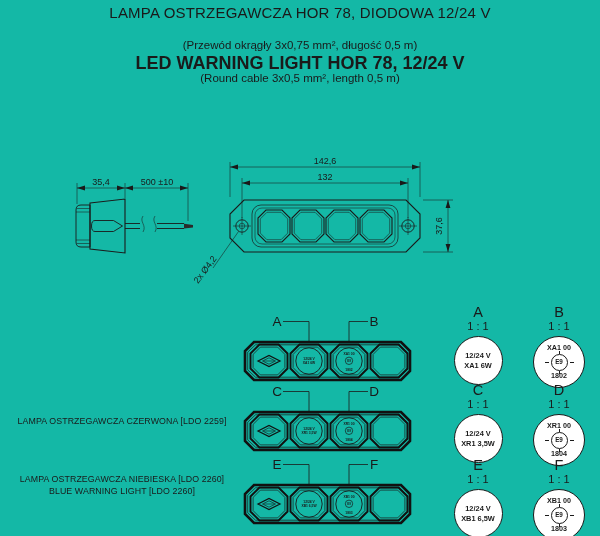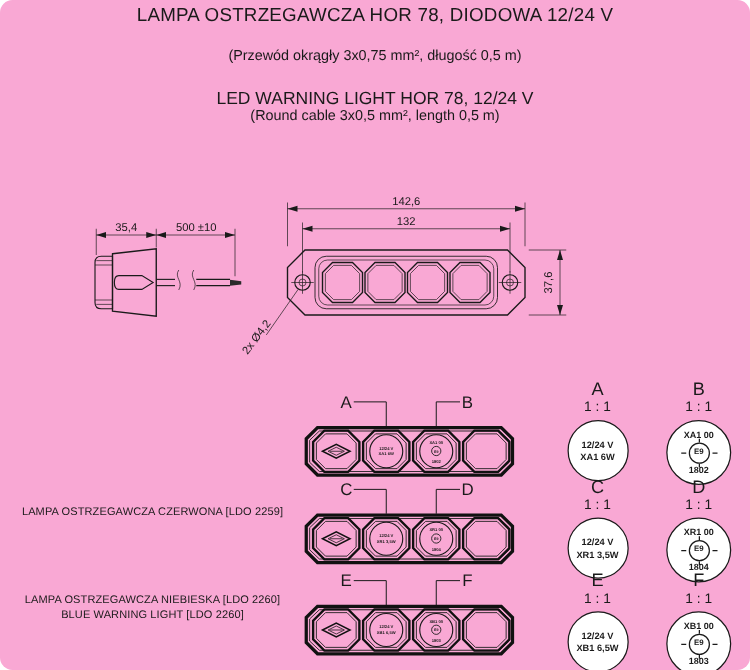--- a/index.html
+++ b/index.html
@@ -1,23 +1,23 @@
 <!DOCTYPE html>
 <html><head>
 <meta charset="utf-8">
 <style>
   html,body { margin:0; padding:0; background:#fff; }
   body { width:600px; height:536px; position:relative; font-family:"Liberation Sans", sans-serif; color:#1a1a1a; overflow:hidden; }
-  .page { position:absolute; inset:0; background:#f9a8d4;border-radius:10px; }
+  .page { position:absolute; inset:0; background:#14b8a6; }
 
   
   .header { position:absolute; top:5px; left:0; width:600px; text-align:center; }
   .t1 { font-size:15px; line-height:16px; letter-spacing:.2px; }
   .t2 { font-size:11.5px; line-height:13px; margin-top:18px; }
-  .t3 { font-size:14px; line-height:14px; margin-top:19px; }
+  .t3 { font-size:18px; line-height:14px; margin-top:4px;font-weight:bold; }
   .t4 { font-size:11.5px; line-height:13px; margin-top:2px; }
 
   
   svg { overflow:visible; }
   svg text { font-family:"Liberation Sans", sans-serif; fill:#1a1a1a; }
   .ln  { stroke:#1a1a1a; fill:none; stroke-width:1.1; }
   .ln2 { stroke:#1a1a1a; fill:none; stroke-width:0.9; }
   .tn  { stroke:#1a1a1a; fill:none; stroke-width:0.55; }
   .dm  { stroke:#1a1a1a; fill:none; stroke-width:0.55; }
   .dim { font-size:9px; text-anchor:middle; }
@@ -204,21 +204,21 @@
           <span class="edash"></span>
             <span class="emark">E9</span>
             <span class="edash"></span>
         </div>
         <div class="num">1802</div>
       </div>
     </div>
   </div>
 
   <div class="row" style="top:375px">
-    <div class="product-label" style="top:29px">
+    <div class="product-label" style="top:41px">
       <div>LAMPA OSTRZEGAWCZA CZERWONA [LDO 2259]</div>
     </div>
     <div class="lamp-wrap">
       <svg width="190" height="74" viewBox="0 0 190 74">
         <text class="callout" x="42" y="14">C</text>
         <polyline class="lead" points="48,9.5 74,9.5 74,29"></polyline>
         <text class="callout" x="139" y="14">D</text>
         <polyline class="lead" points="133,9.5 114,9.5 114,29"></polyline>
         <path class="th" d="M19,30 H166 L175,39 V59 L166,68 H19 L10,59 V39 Z"></path>
         <path class="frin" d="M20.5,32.8 H164.5 L172.3,40.2 V57.8 L164.5,65.2 H20.5 L12.7,57.8 V40.2 Z"></path>

